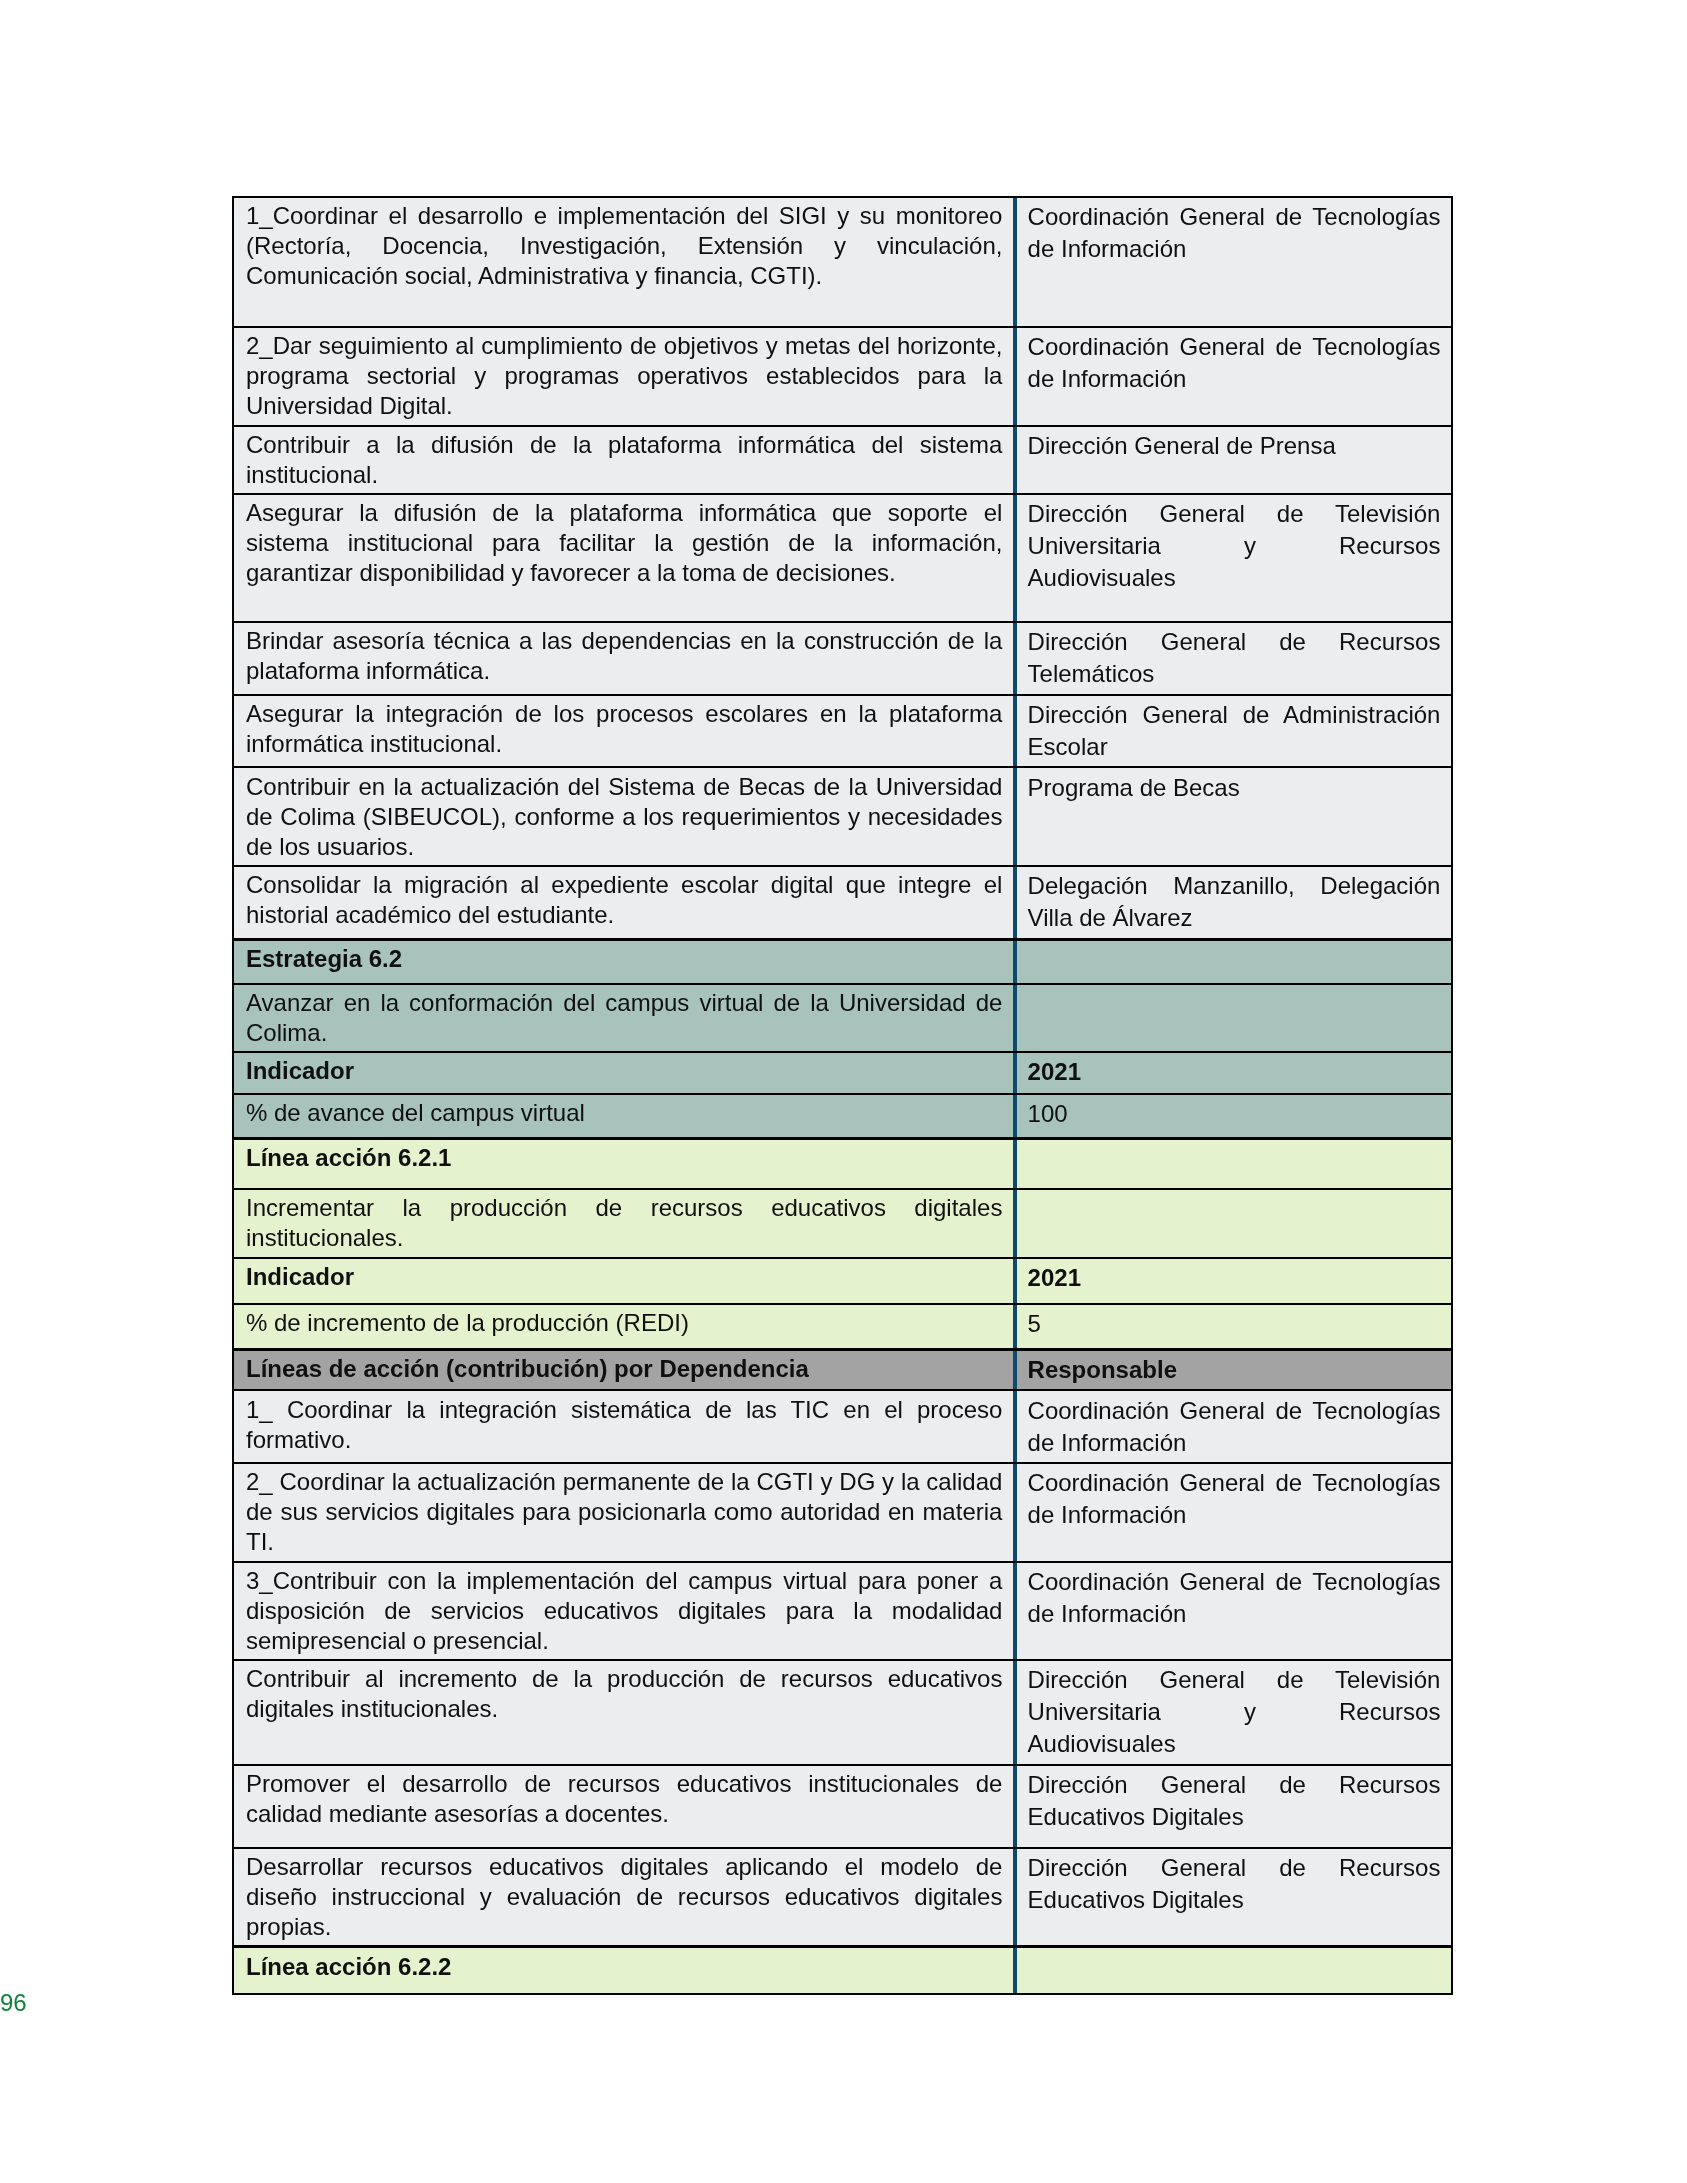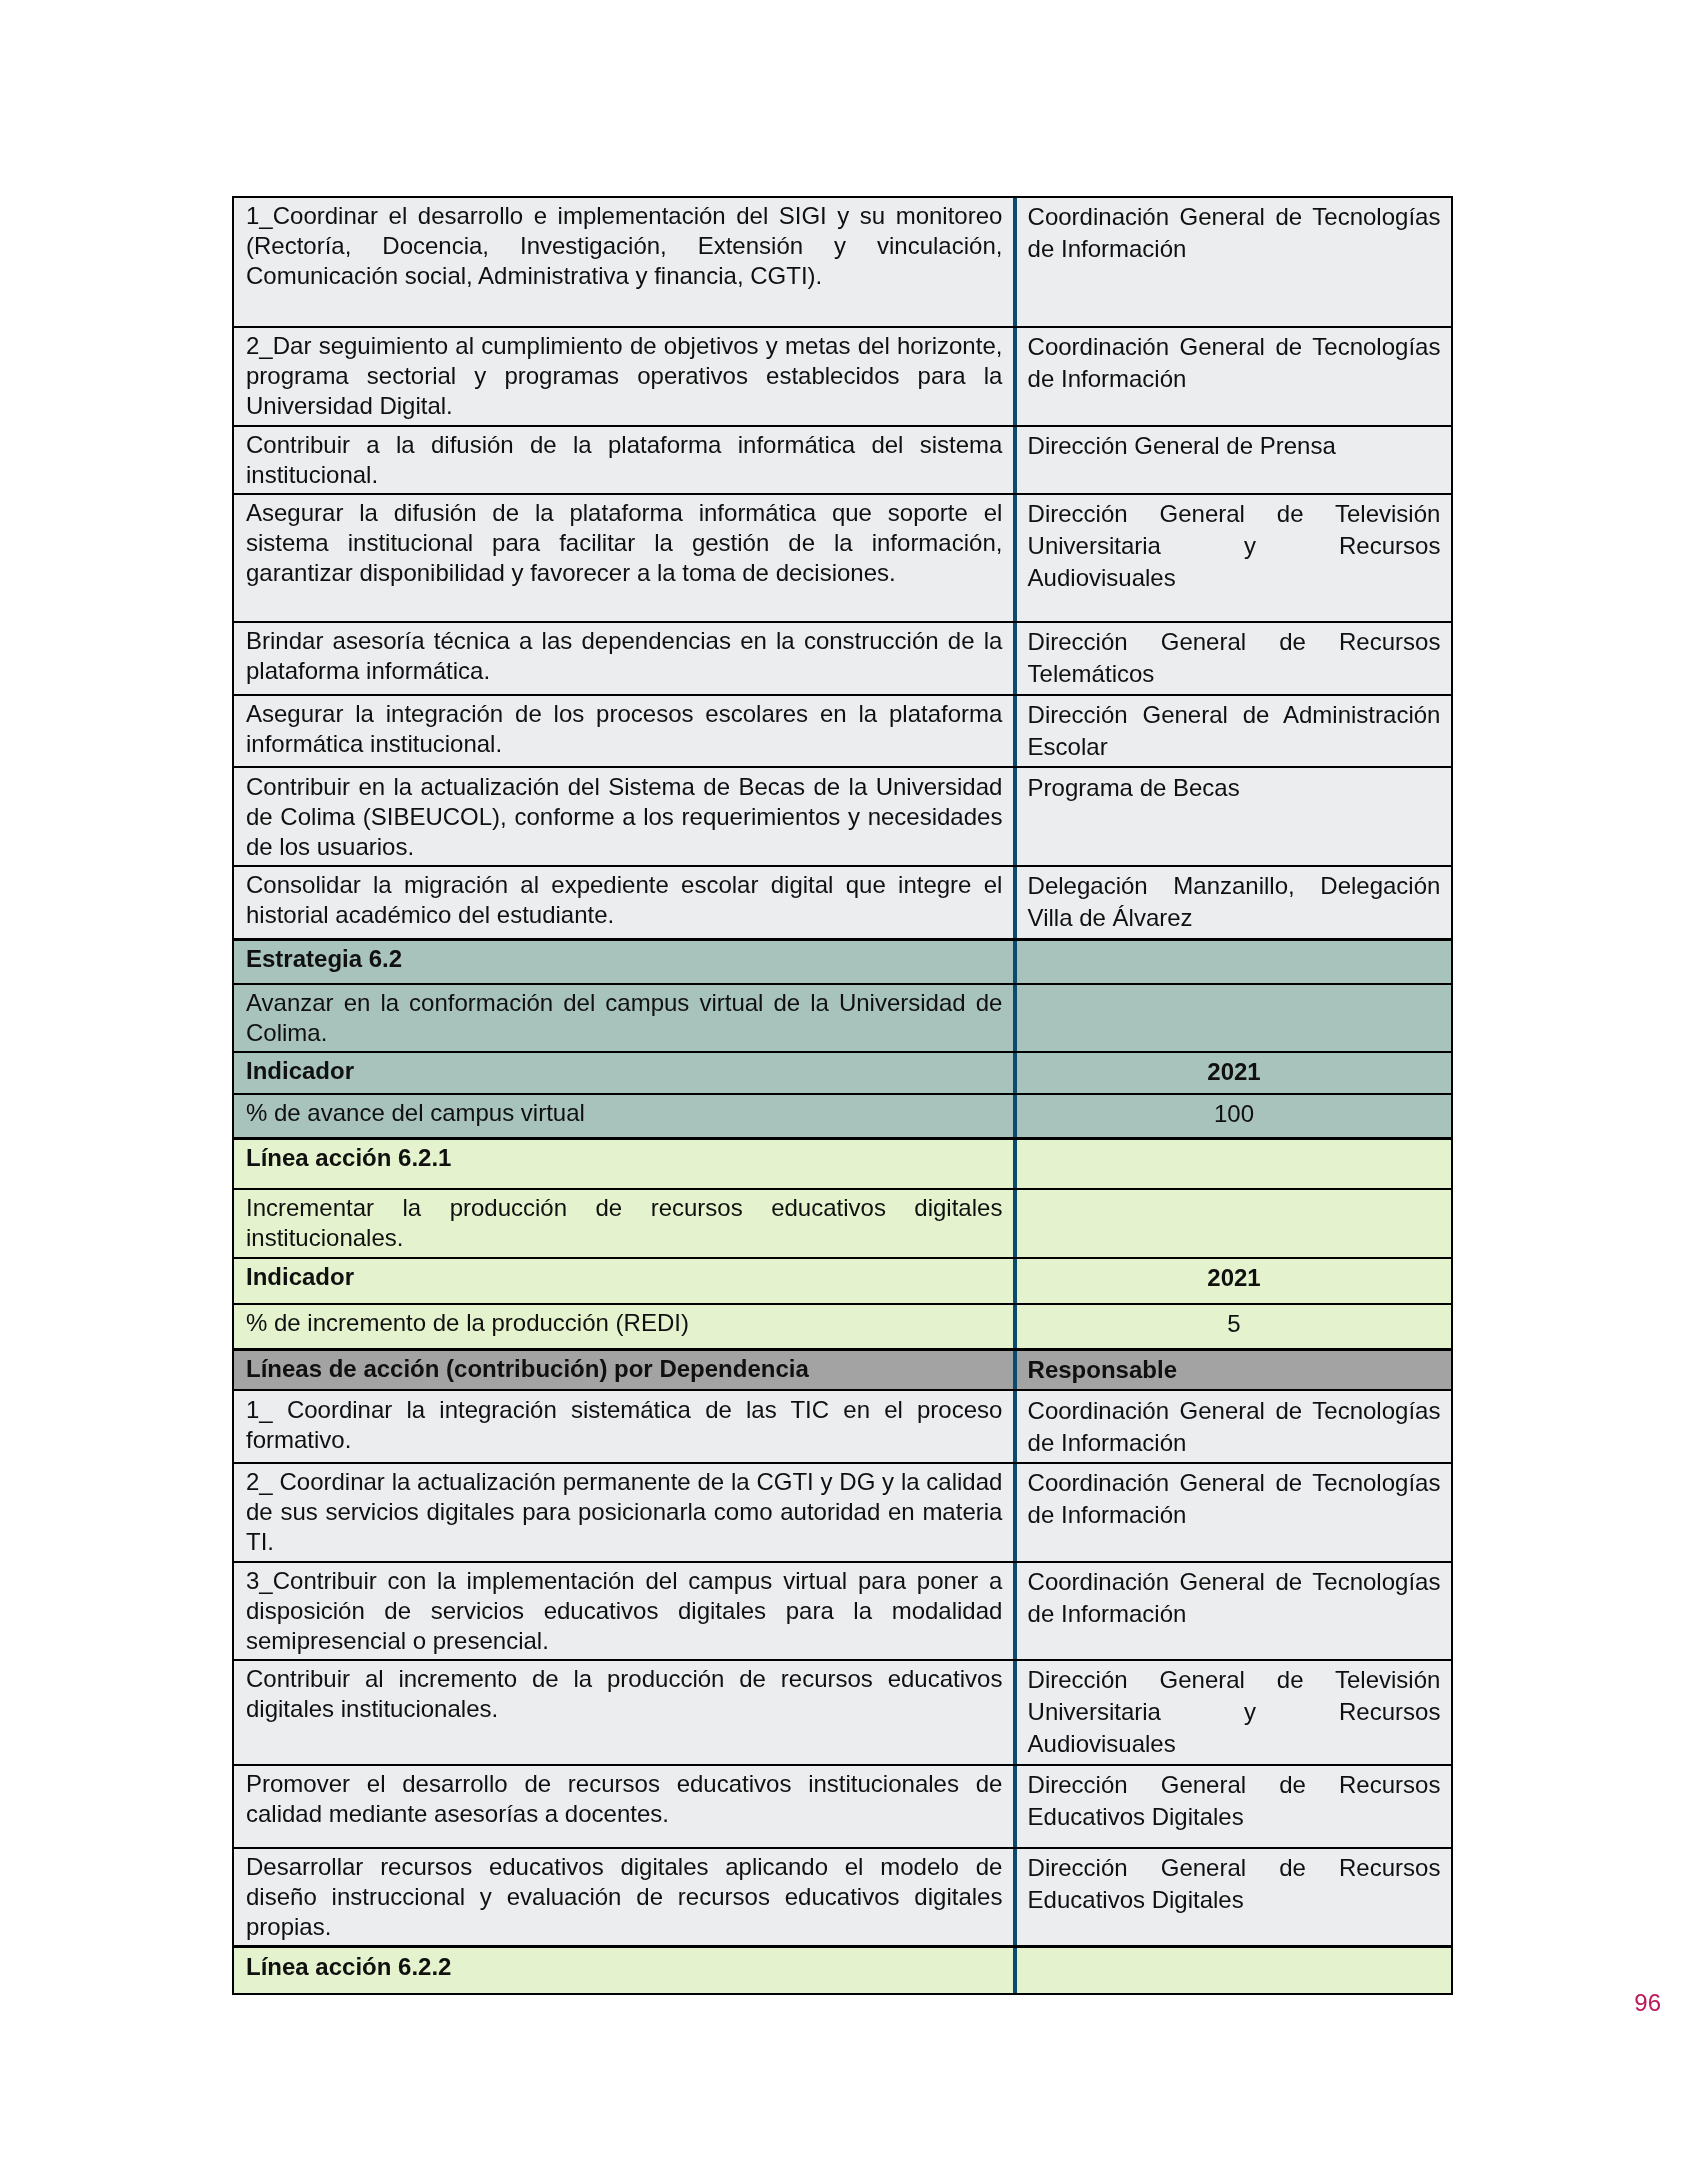--- a/index.html
+++ b/index.html
@@ -38,28 +38,28 @@
     padding:3.3px 10.6px 3.3px 10.6px;
     font-size:24px;line-height:32px;
     text-align:justify;
   }
   .t-body{background:#ebedee;}
   .t-strategy{background:#a7c3bb;}
   .t-linea{background:#e4f3cd;}
   .t-header{background:#a3a3a3;}
   .bold-l .cl{font-weight:bold;}
   .bold-r .cr{font-weight:bold;}
-  .num-r .cr{text-align:center;}
+  .num-r .cr{text-align:left;}
   .sect{border-top:1.3px solid #000;}
   .page-number{
     position:absolute;
     left:0;top:1988px;width:1661px;
-    text-align:right;
+    text-align:left;
     font-size:24px;line-height:30px;
-    color:#be185d;
+    color:#15803d;
   }
 </style>
 </head>
 <body>
 
 <div class="page">
 
   <div class="doc-table">
 
     <div class="row t-body" style="min-height:130px">

